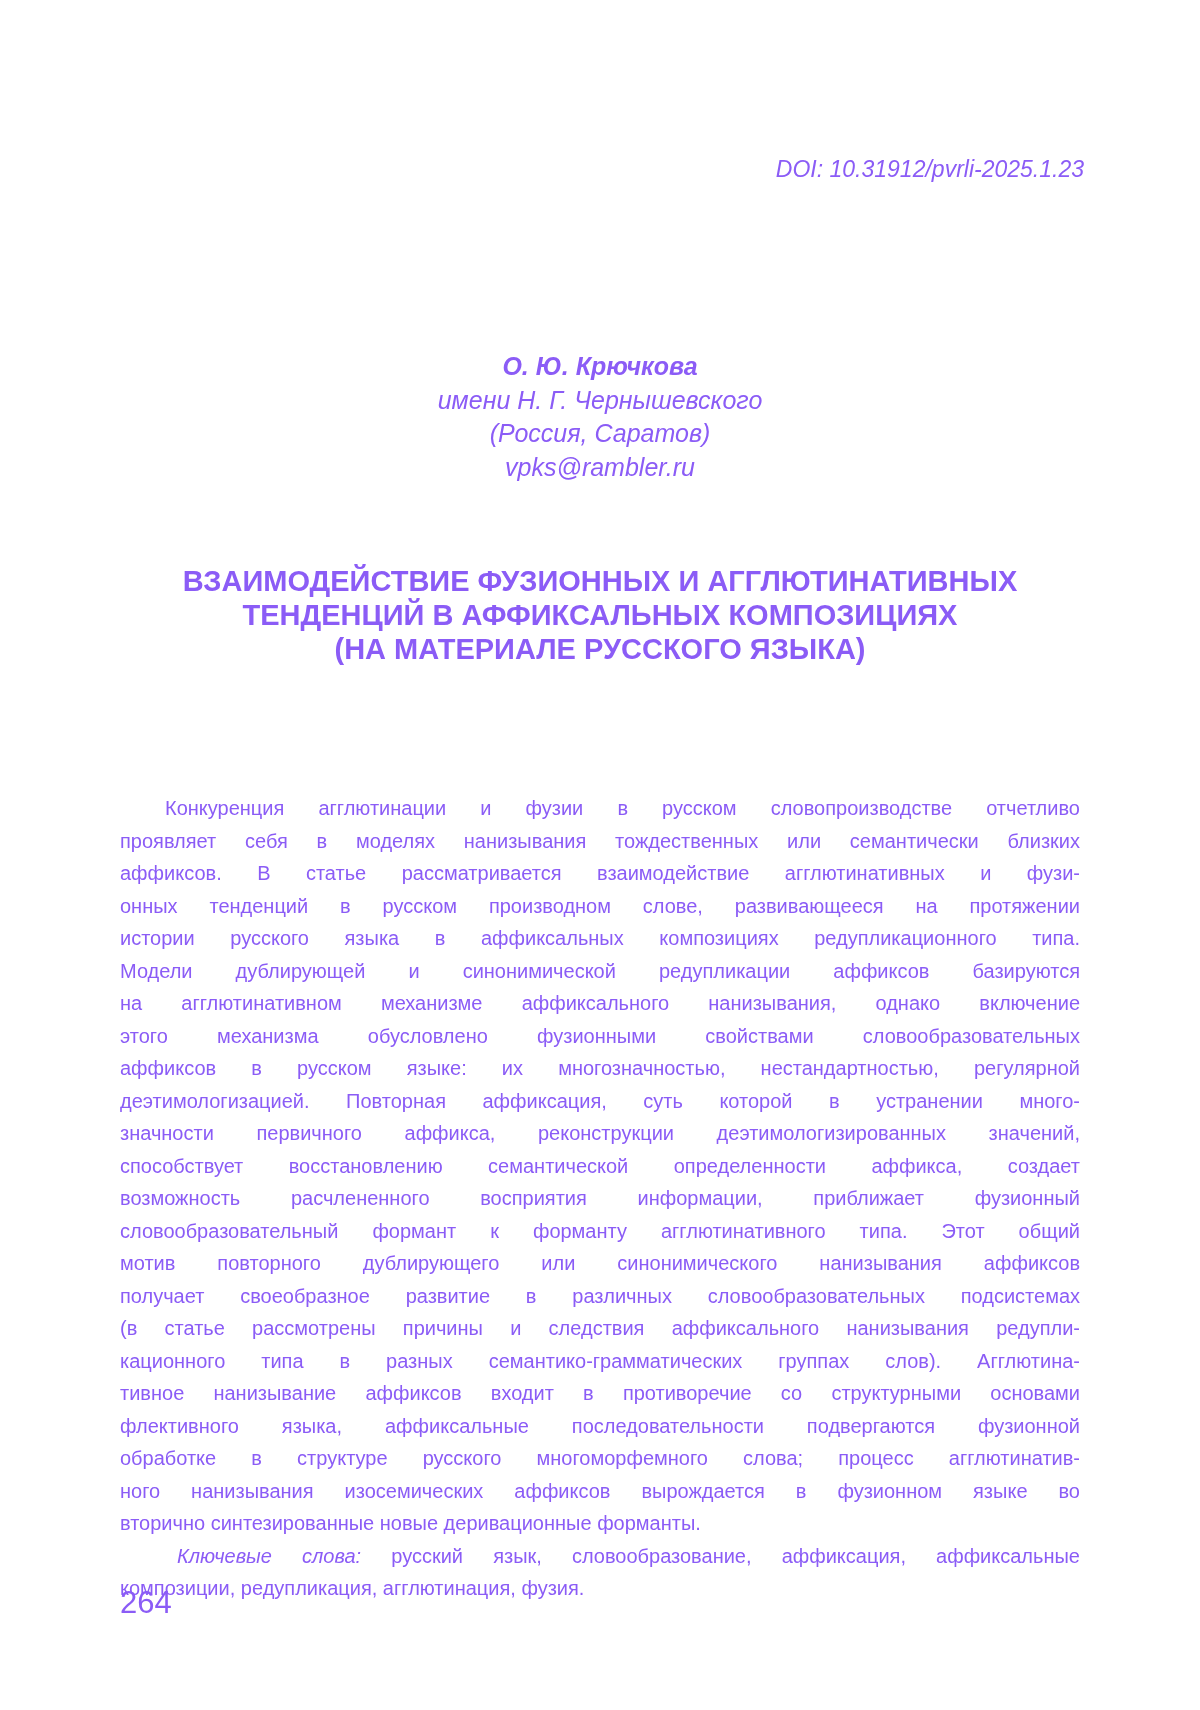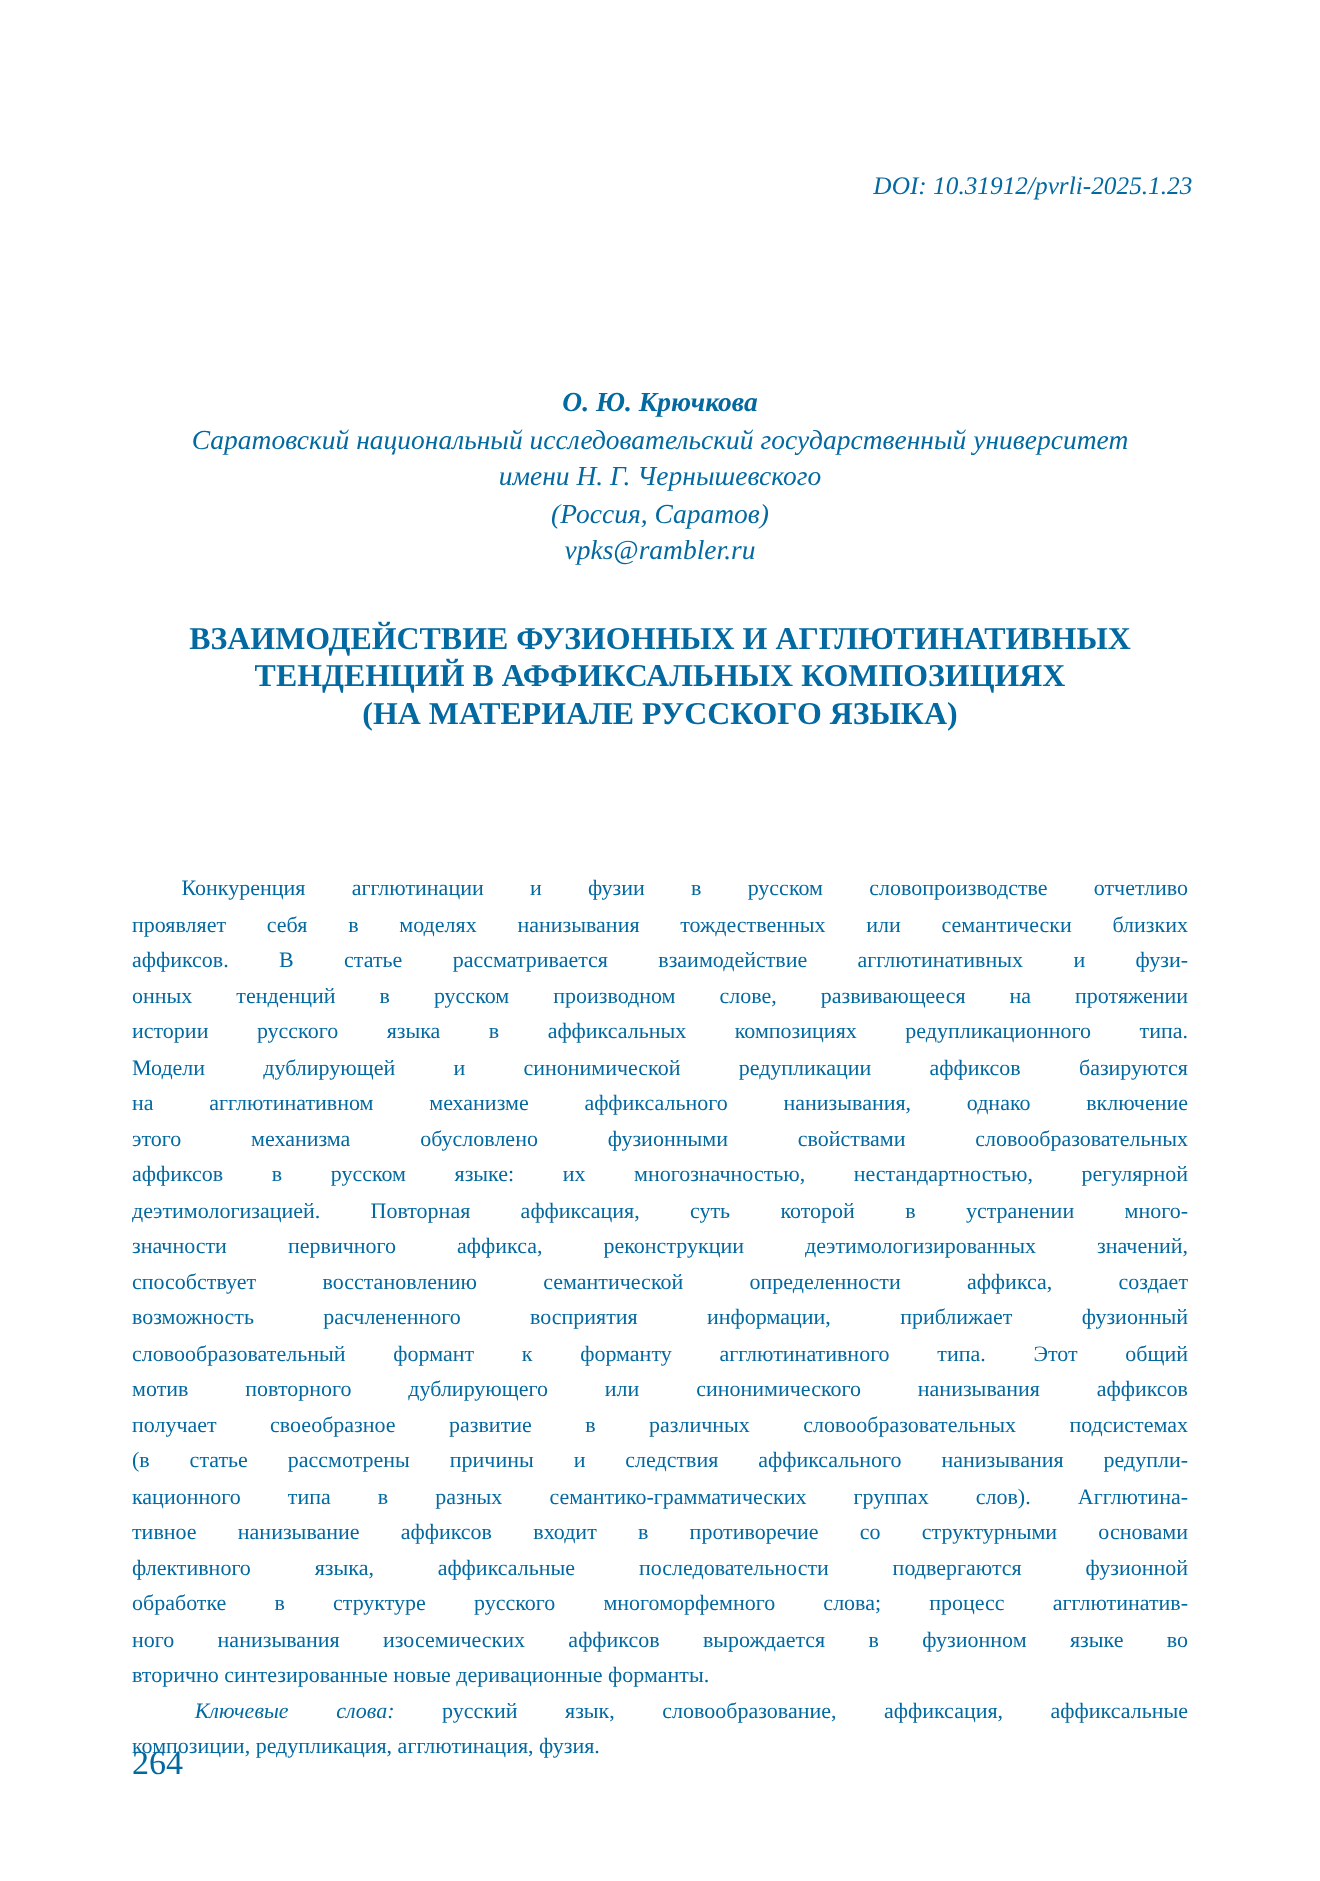--- a/index.html
+++ b/index.html
@@ -5,22 +5,22 @@
   html, body {
     margin: 0;
     padding: 0;
     background: #ffffff;
   }
   .page {
     position: relative;
     width: 1200px;
     height: 1710px;
     background: #ffffff;
-    color: #0369a1;
-    font-family: Liberation Serif, serif;
+    color: #8b5cf6;
+    font-family: Liberation Sans, sans-serif;
     overflow: hidden;
     border-radius: 17px;
   }
   .doi-line {
     position: absolute;
     top: 156px;
     right: 116px;
     font-style: italic;
     font-size: 23px;
     white-space: nowrap;
@@ -88,21 +88,20 @@
 </style>
 </head>
 <body>
 
 <div class="page">
 
   <div class="doi-line">DOI: 10.31912/pvrli-2025.1.23</div>
 
   <div class="author-block">
     <div class="author-name">О. Ю. Крючкова</div>
-    <div>Саратовский национальный исследовательский государственный университет</div>
     <div>имени Н. Г. Чернышевского</div>
     <div>(Россия, Саратов)</div>
     <div>vpks@rambler.ru</div>
   </div>
 
   <div class="title-block">
       <div class="title-line">ВЗАИМОДЕЙСТВИЕ ФУЗИОННЫХ И АГГЛЮТИНАТИВНЫХ</div>
       <div class="title-line">ТЕНДЕНЦИЙ В АФФИКСАЛЬНЫХ КОМПОЗИЦИЯХ</div>
       <div class="title-line">(НА МАТЕРИАЛЕ РУССКОГО ЯЗЫКА)</div>
     </div>

